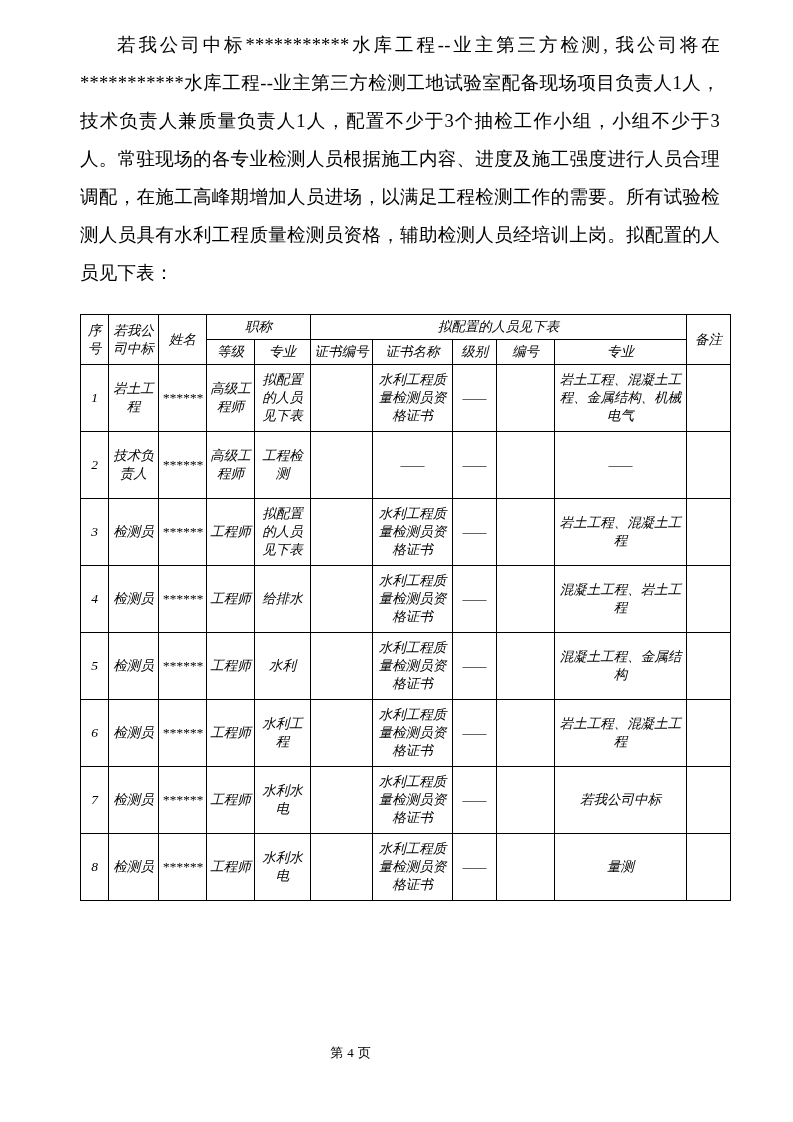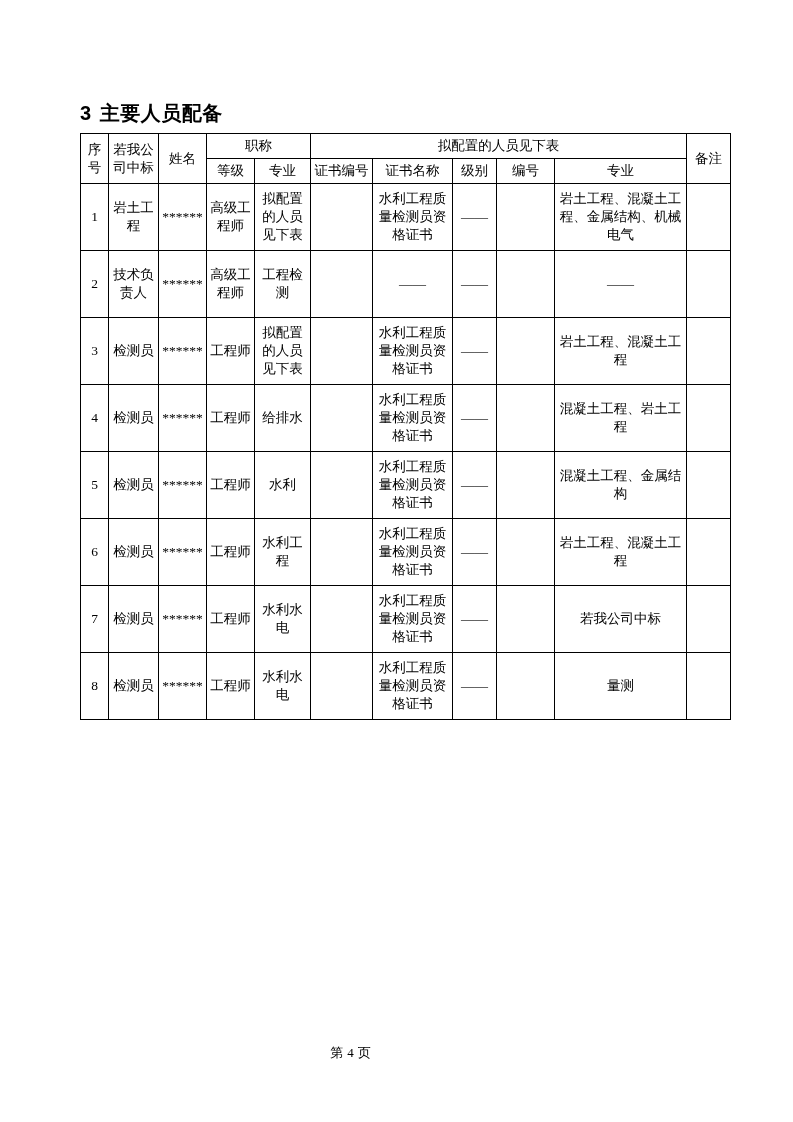--- a/index.html
+++ b/index.html
@@ -44,22 +44,23 @@
     line-height: 38px;
     text-align: justify;
     text-justify: inter-ideograph;
     margin: 26px 0 0 0;
     text-indent: 2em;
     letter-spacing: 0.2px;
   }
   table.staff-table {
     border-collapse: collapse;
     width: 640px;
-    margin-top: 6px;
+    margin-top: 22px;
     table-layout: fixed;
+    font-style: italic;
   }
   table.staff-table td, table.staff-table th {
     border: 1px solid #000000;
     text-align: center;
     vertical-align: middle;
     font-size: 13.5px;
     font-weight: normal;
     line-height: 18px;
     padding: 3px 1px;
     word-break: break-all;
@@ -89,24 +90,22 @@
     font-family: "Liberation Serif", "DejaVu Serif", serif;
   }
   .footer span { margin: 0 2px; }
 </style>
 </head>
 <body>
 
 <div class="page">
   <div class="content">
 
-    <h1 class="section-title">
-      <span class="num">3</span><span>主要人员配备</span>
-    </h1>
-
+
+    <p class="body-text">若我公司中标***********水库工程--业主第三方检测, 我公司将在***********水库工程--业主第三方检测工地试验室配备现场项目负责人1人，技术负责人兼质量负责人1人，配置不少于3个抽检工作小组，小组不少于3人。常驻现场的各专业检测人员根据施工内容、进度及施工强度进行人员合理调配，在施工高峰期增加人员进场，以满足工程检测工作的需要。所有试验检测人员具有水利工程质量检测员资格，辅助检测人员经培训上岗。拟配置的人员见下表：</p>
 
     <table class="staff-table">
       <colgroup>
         <col class="col-idx">
           <col class="col-post">
           <col class="col-name">
         <col class="col-level">
           <col class="col-major">
           <col class="col-certno">
         <col class="col-certname">

